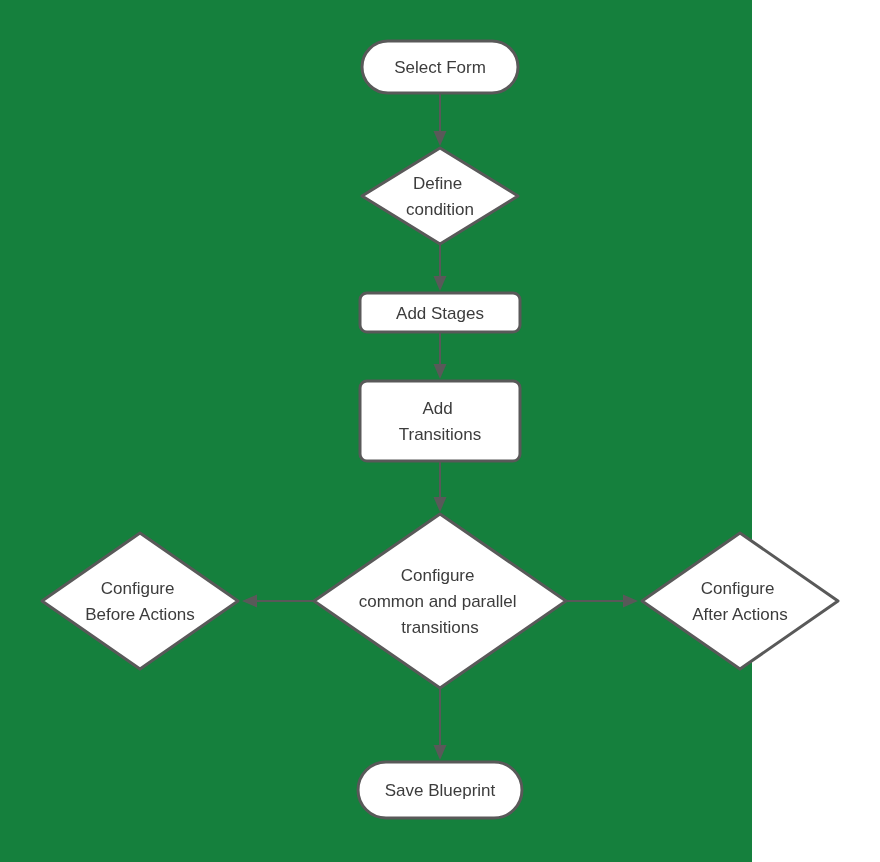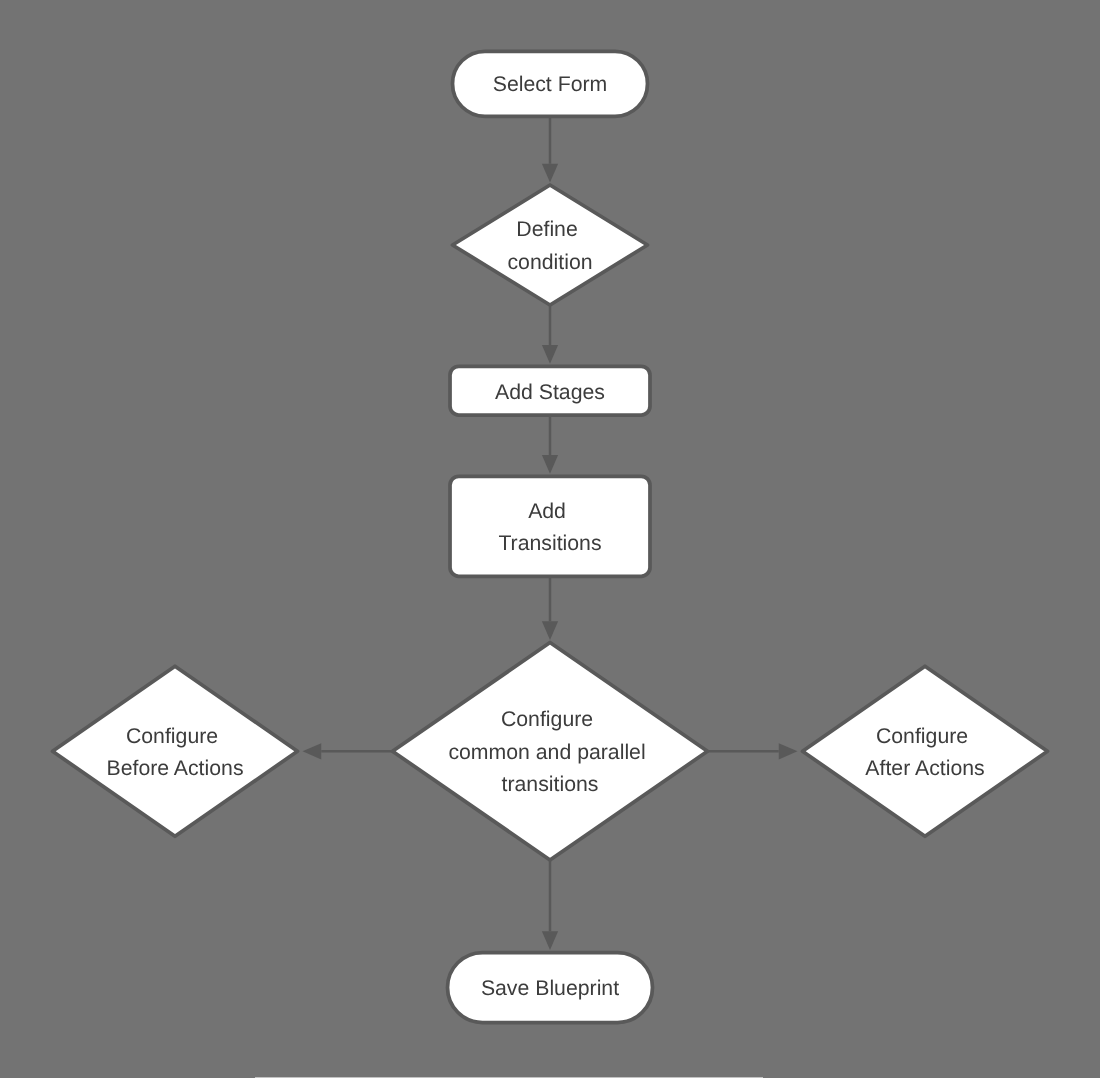--- a/index.html
+++ b/index.html
@@ -5,23 +5,23 @@
   html, body {
     margin: 0;
     padding: 0;
     background: #ffffff;
     width: 880px;
     height: 862px;
     overflow: hidden;
   }
   .canvas-wrap {
     position: relative;
-    width: 880px;
+    width: 752px;
     height: 862px;
-    background: #737373;
+    background: #15803d;
   }
   svg.flowchart {
     display: block;
     width: 880px;
     height: 862px;
     font-family: "Liberation Sans", sans-serif;
   }
   .shape {
     fill: #ffffff;
     stroke: #595959;

